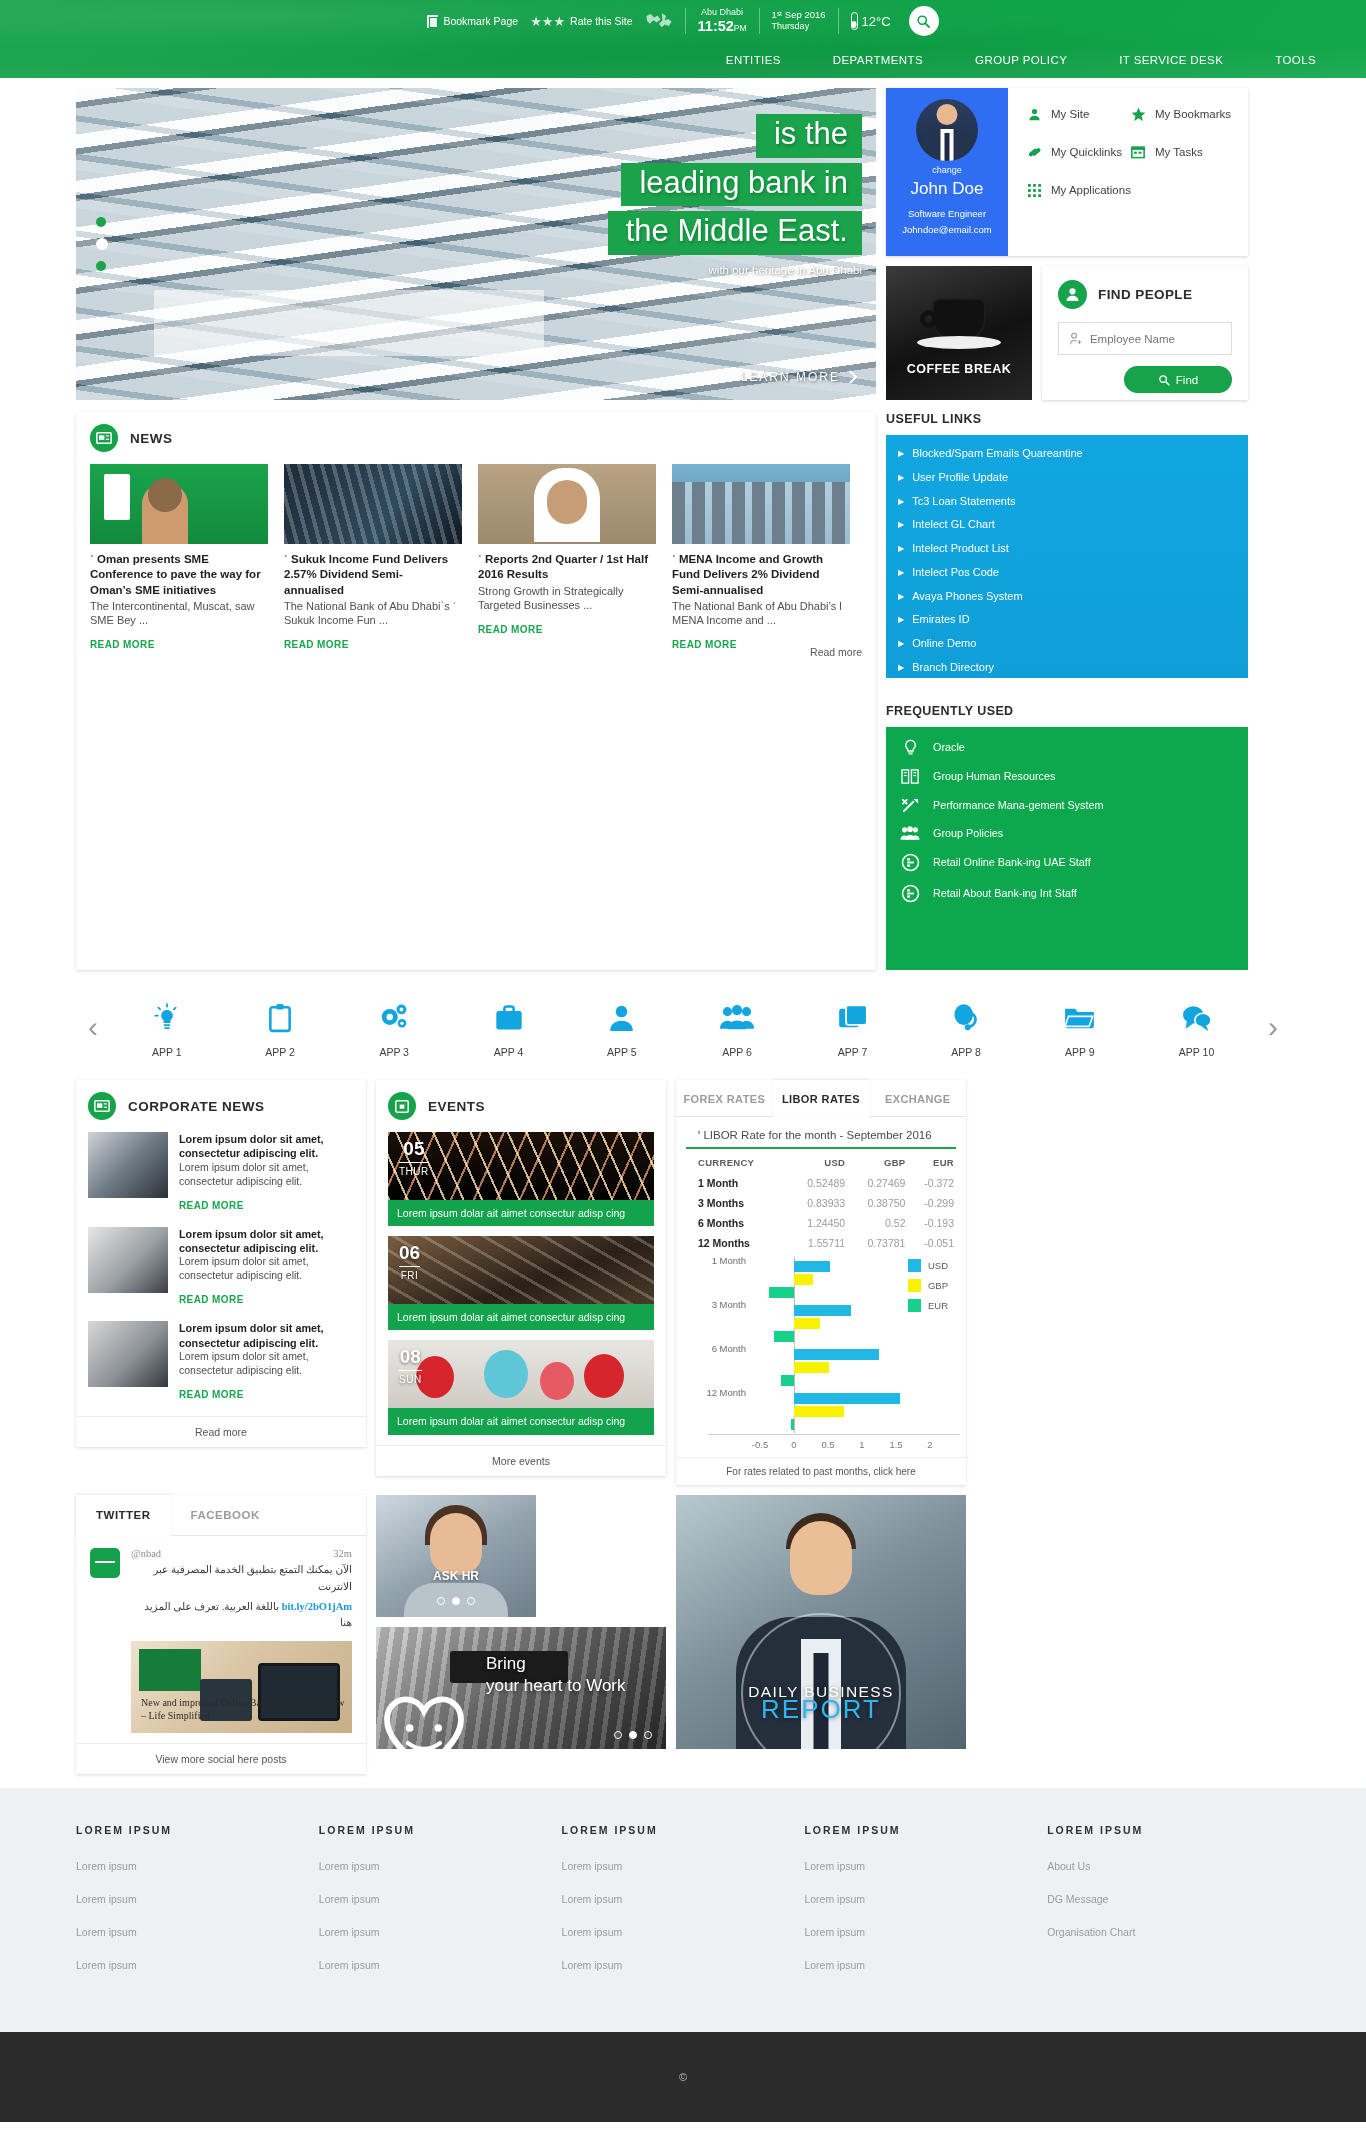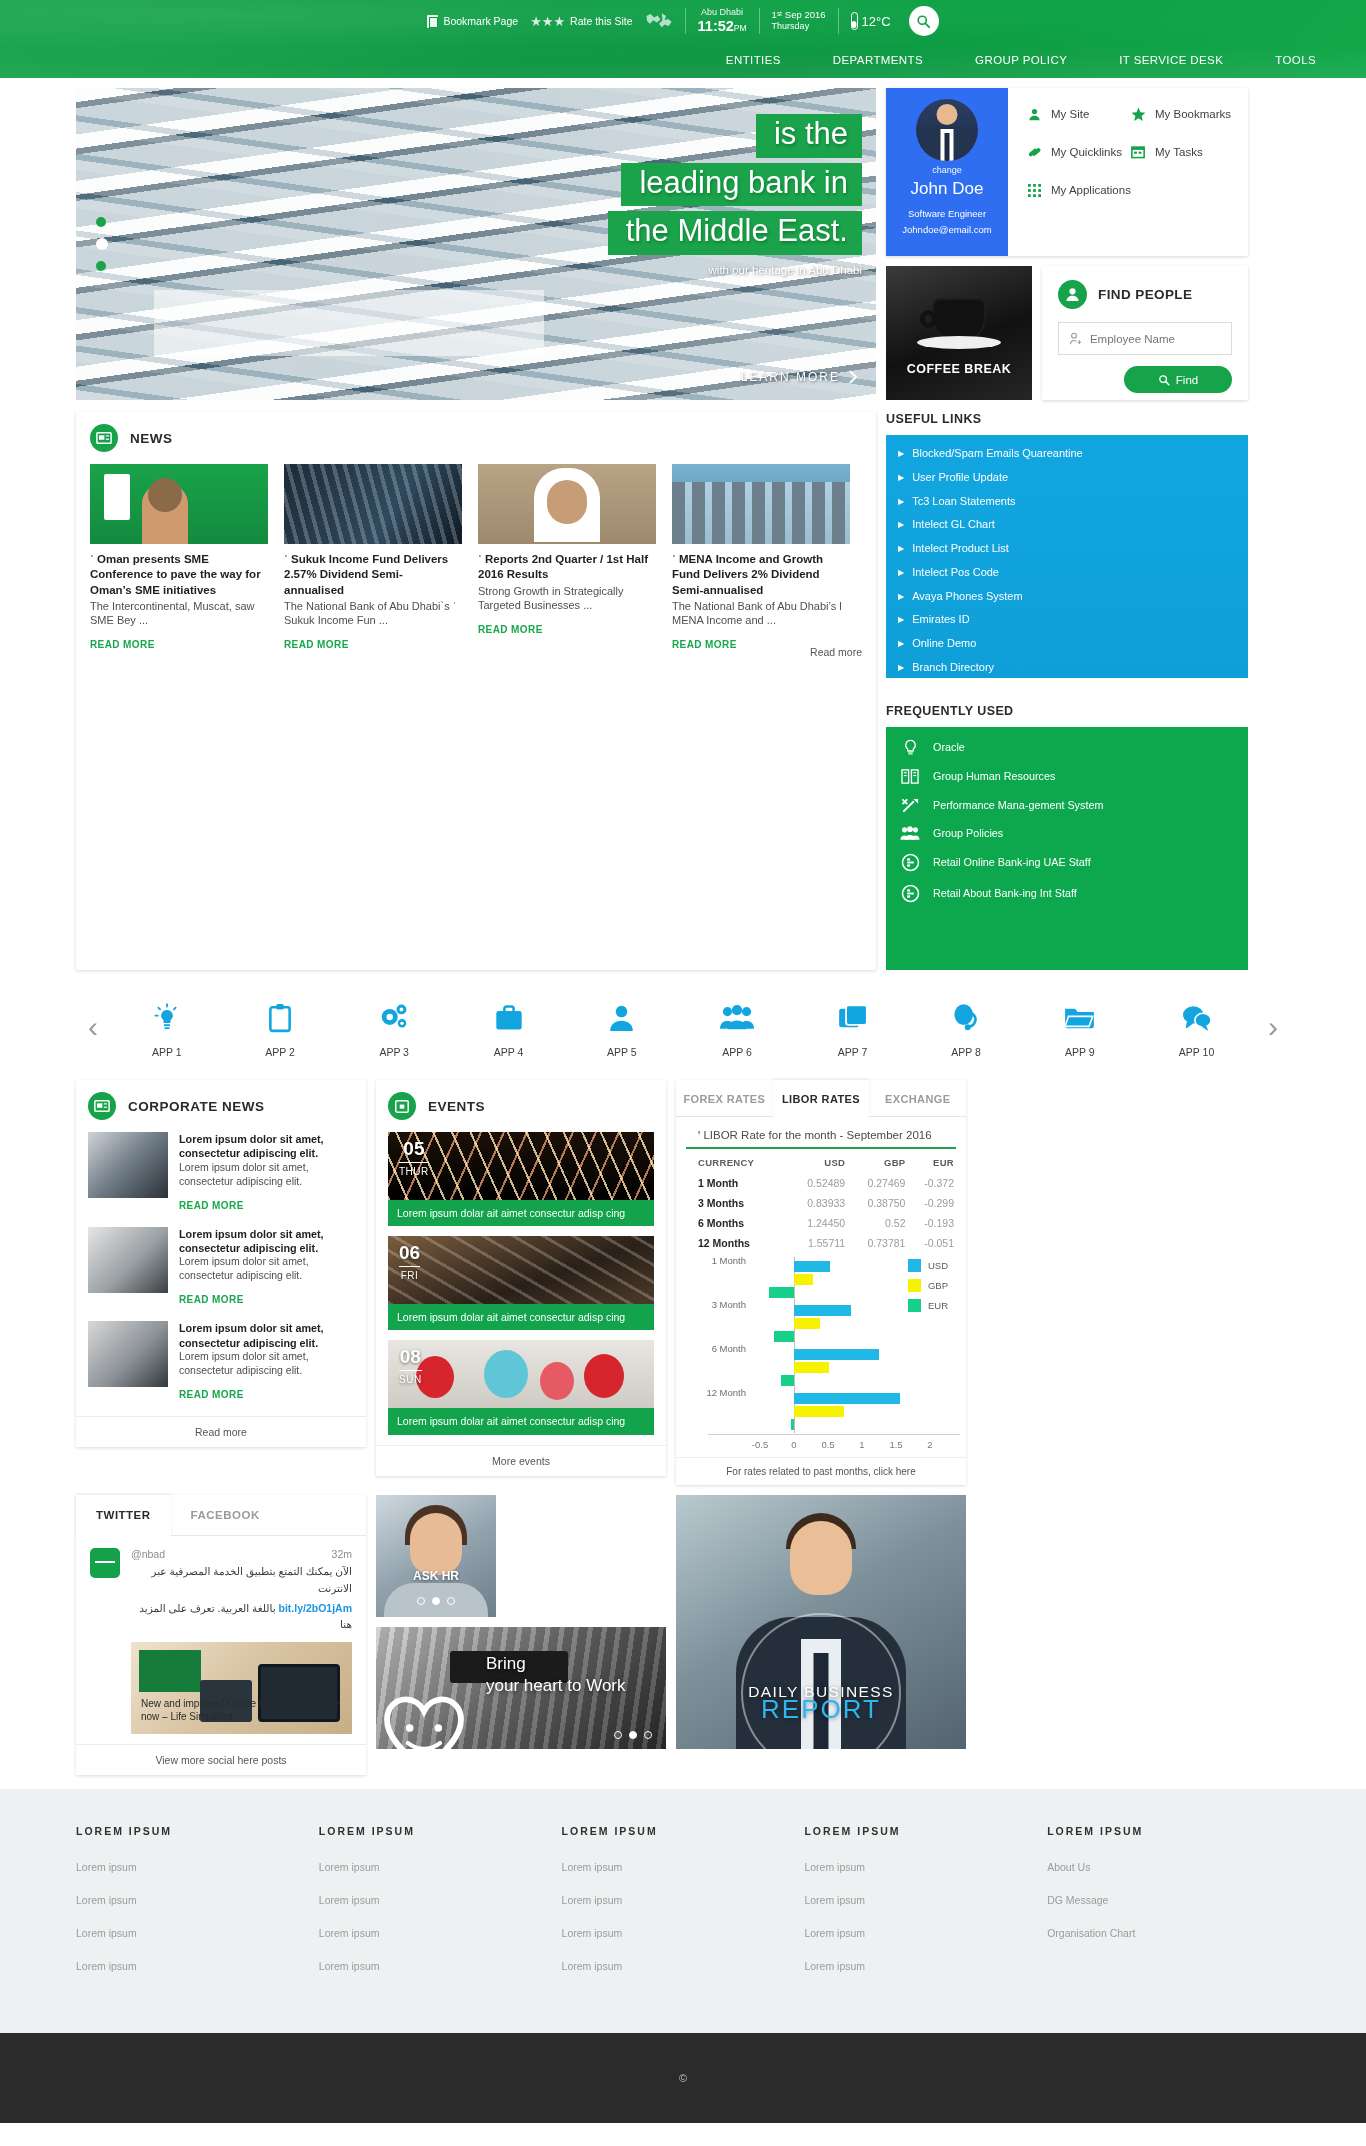--- a/index.html
+++ b/index.html
@@ -229,42 +229,42 @@
   .ratefoot { border-top:1px solid #ececec; text-align:center; font-size:10px; color:#555; padding:8px 0;
       cursor:pointer; }
 
   
   .botrow { margin-top:10px; display:flex; gap:10px; align-items:flex-start; }
   .social { width:290px; background:#fff; box-shadow:0 1px 3px rgba(0,0,0,.15); }
   .stabs { display:flex; border-bottom:1px solid #e8e8e8; }
   .stab { padding:14px 20px; font-size:11.5px; font-weight:bold; color:#9b9b9b; letter-spacing:.5px;
       cursor:pointer; }
   .stab.on { color:#2b2b2b; border-bottom:1px solid #fff; margin-bottom:-1px; box-shadow:0 -1px 3px rgba(0,0,0,.07); }
-  .tweet { padding:12px 14px 0; display:flex; gap:11px; }
+  .tweet { padding:12px 14px 0; display:flex; gap:11px;font-family:Liberation Serif, serif; }
   .tavatar { width:30px; height:30px; background:#15a04a; border-radius:5px; flex:none; position:relative; }
   .tavatar:after { content:""; position:absolute; left:5px; top:13px; width:20px; height:2px; background:#fff; }
   .tbody { flex:1; }
   .tline1 { display:flex; justify-content:space-between; font-size:10.5px; color:#8d8d8d; }
   .tline1 b { color:#8d8d8d; font-weight:400; }
   .tar { font-size:10.5px; color:#3a3a3a; text-align:right; direction:rtl; line-height:1.6; margin-top:3px; }
   .tar a { color:#1b95e0; text-decoration:none; font-weight:bold; }
   .tcard { margin:9px 0 0 0; height:92px; position:relative; overflow:hidden;
       background:linear-gradient(135deg,#efe2cd 0%,#d9c5a4 45%,#c7ae88 100%); }
   .tcard .gsq { position:absolute; left:8px; top:8px; width:62px; height:42px; background:#167c3c; }
   .tcard .dev1 { position:absolute; right:12px; top:22px; width:82px; height:58px; background:#1f2a33;
       border-radius:4px; border:3px solid #11181e; }
   .tcard .dev2 { position:absolute; right:100px; top:38px; width:52px; height:42px; background:#2a343d;
       border-radius:3px; }
   .tcard .cap { position:absolute; left:10px; top:56px; font-size:10px; color:#2a2a2a; line-height:1.25; }
   .socfoot { border-top:1px solid #ececec; text-align:center; font-size:10.5px; color:#555; padding:9px 0;
       margin-top:10px; cursor:pointer; }
 
   .promos { width:290px; display:flex; flex-direction:column; gap:10px; }
   .prow { display:flex; gap:10px; }
-  .askhr { width:120px; height:122px; position:relative; overflow:hidden;
+  .askhr { width:160px; height:122px; position:relative; overflow:hidden;
       background:linear-gradient(150deg,#cfd8df 0%,#93a3ae 50%,#6e7f8c 100%); }
   .askhr .face { position:absolute; left:50%; top:18px; transform:translateX(-50%); width:52px; height:62px;
       background:#e7bb95; border-radius:26px 26px 22px 22px; }
   .askhr .hair { position:absolute; left:50%; top:10px; transform:translateX(-50%); width:62px; height:40px;
       background:#4a3224; border-radius:31px 31px 0 0; }
   .askhr .body { position:absolute; left:50%; bottom:0; transform:translateX(-50%); width:104px; height:34px;
       background:#b9c3ca; border-radius:30px 30px 0 0; }
   .askhr .lbl { position:absolute; left:0; bottom:34px; width:100%; text-align:center; color:#fff;
       font-weight:bold; font-size:12px; text-shadow:0 1px 3px rgba(0,0,0,.5); }
   .pdots { position:absolute; left:0; bottom:12px; width:100%; display:flex; justify-content:center; gap:7px; }

